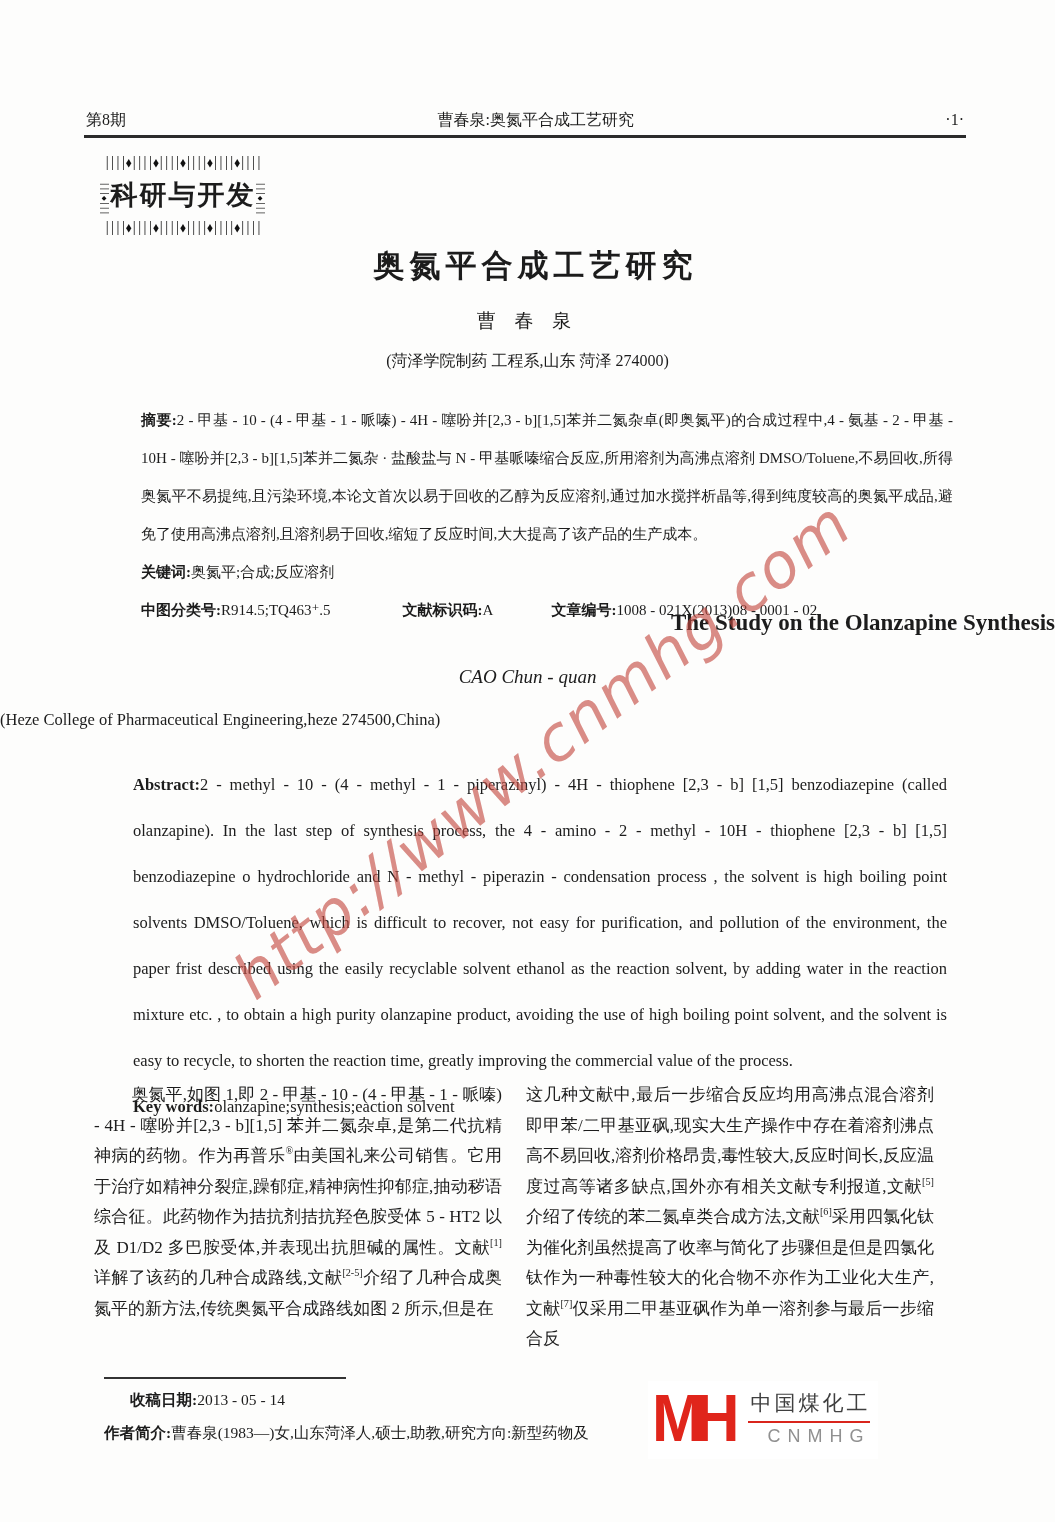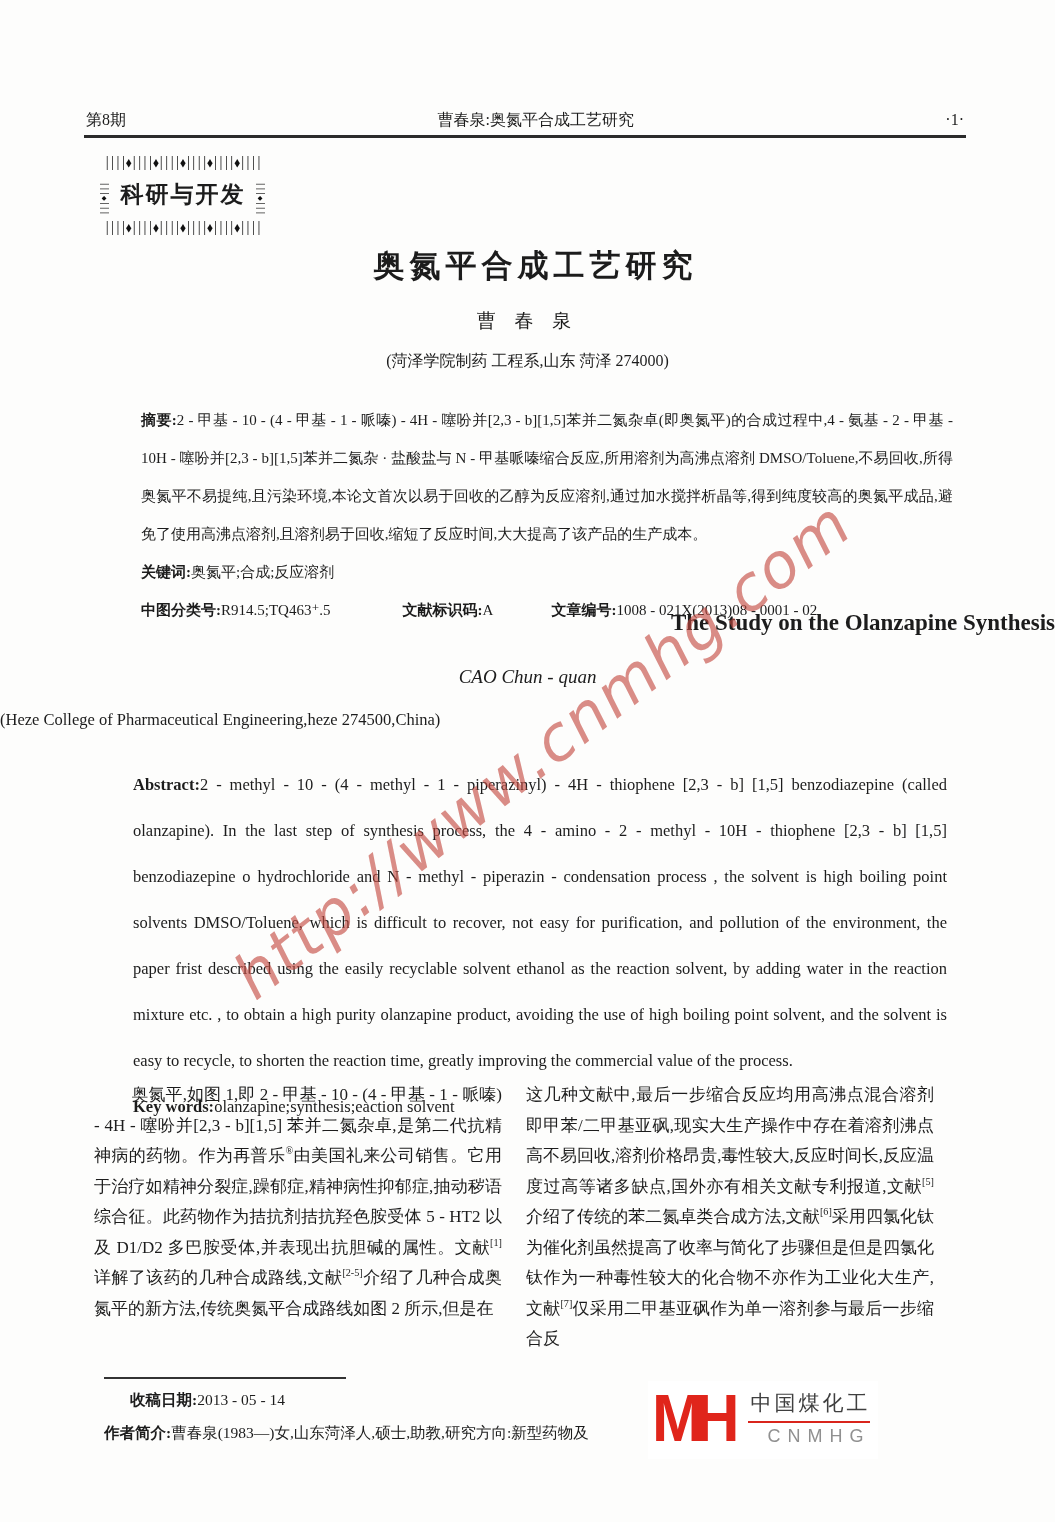--- a/index.html
+++ b/index.html
@@ -10,21 +10,21 @@
        justify-content:space-between;align-items:baseline;font-size:16px;}
   .hdr-rule{position:absolute;top:135px;left:84px;width:882px;height:3px;background:#2b2b2b;}
   
   .badge{position:absolute;top:158px;left:92px;width:182px;height:80px;text-align:center;}
   .badge .pat{font-size:9px;letter-spacing:0px;color:#111;line-height:9px;white-space:nowrap;
       font-family:"DejaVu Sans Mono",monospace;transform:scaleY(1.6);}
   .badge .side{position:absolute;top:36px;font-size:8px;color:#111;
       font-family:"DejaVu Sans Mono",monospace;}
   .badge .side.l{left:-4px;transform:rotate(90deg);}
   .badge .side.r{right:-4px;transform:rotate(90deg);}
-  .badge .txt{font-size:23px;font-weight:bold;letter-spacing:2px;line-height:56px;
+  .badge .txt{font-size:27px;font-weight:bold;letter-spacing:2px;line-height:56px;
       font-family:"Liberation Serif",serif;}
   
   .title-cn{position:absolute;top:245px;left:0;width:100%;text-align:center;
       font-size:31px;font-weight:bold;letter-spacing:5px;padding-left:8px;}
   .author-cn{position:absolute;top:308px;left:0;width:100%;text-align:center;
       font-size:19px;letter-spacing:7px;}
   .affil-cn{position:absolute;top:351px;left:0;width:100%;text-align:center;font-size:16px;}
   
   .abs-cn{position:absolute;top:401px;left:141px;width:812px;font-size:15px;
       line-height:38px;text-align:justify;}

